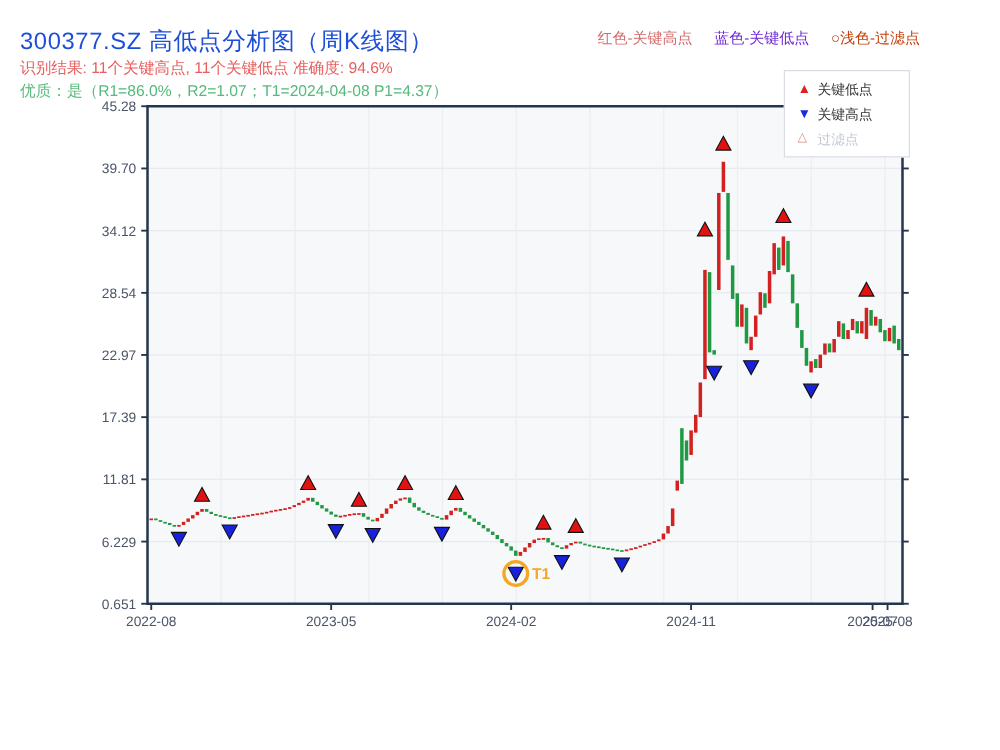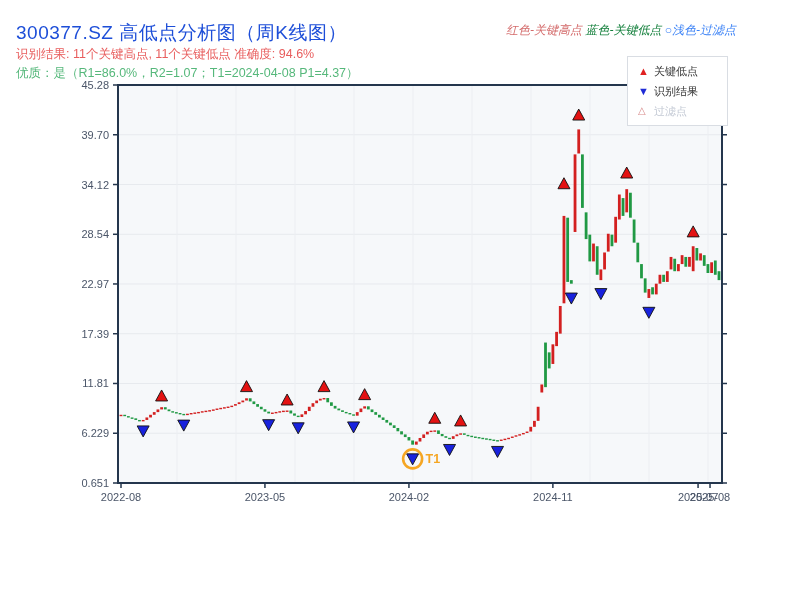--- a/index.html
+++ b/index.html
@@ -6,24 +6,24 @@
   body{
     width:800px;height:600px;background:#ffffff;overflow:hidden;position:relative;
     font-family:"Liberation Sans","DejaVu Sans",sans-serif;
   }
   .header{position:absolute;left:0;top:0;width:800px;}
   .page-title{
     position:absolute;left:16px;top:20px;margin:0;font-size:19px;font-weight:500;
     color:#1d4ed8;letter-spacing:0.5px;white-space:nowrap;
   }
   .color-legend{position:absolute;top:22px;right:64px;font-size:12px;white-space:nowrap;}
-  .color-legend span{font-style:italic;}
+  .color-legend span{margin-left:14px;}
   .cl-red{color:#d46b6b;}
-  .cl-blue{color:#15803d;}
-  .cl-gray{color:#3b82f6;}
+  .cl-blue{color:#6d28d9;}
+  .cl-gray{color:#c2410c;}
   .sub{position:absolute;left:16px;font-size:12.5px;white-space:nowrap;}
   .sub.red{top:46px;color:#e85d5d;text-align:right;}
   .sub.green{top:65px;color:#56b87b;}
   #chart-wrap{position:absolute;left:0;top:0;width:800px;height:572px;}
   .legend-box{
     position:absolute;left:627px;top:56px;width:101px;height:70px;background:#ffffff;
     border:1px solid #d9dde3;box-sizing:border-box;padding:4px 0 0 10px;z-index:5;
   }
   .legend-row{display:flex;align-items:center;height:20px;font-size:11px;color:#333333;}
   .legend-glyph{width:16px;display:inline-block;font-size:11px;line-height:1;}
@@ -310,19 +310,19 @@
   <div class="sub green">优质：是（R1=86.0%，R2=1.07；T1=2024-04-08 P1=4.37）</div>
 </div>
 
 <div class="legend-box">
   <div class="legend-row">
     <span class="legend-glyph lg-high">▲</span>
     <span class="legend-label">关键低点</span>
   </div>
   <div class="legend-row">
     <span class="legend-glyph lg-low">▼</span>
-    <span class="legend-label">识别结果</span>
+    <span class="legend-label">关键高点</span>
   </div>
   <div class="legend-row muted">
     <span class="legend-glyph lg-filter">△</span>
     <span class="legend-label">过滤点</span>
   </div>
 </div>
 
 </body></html>

